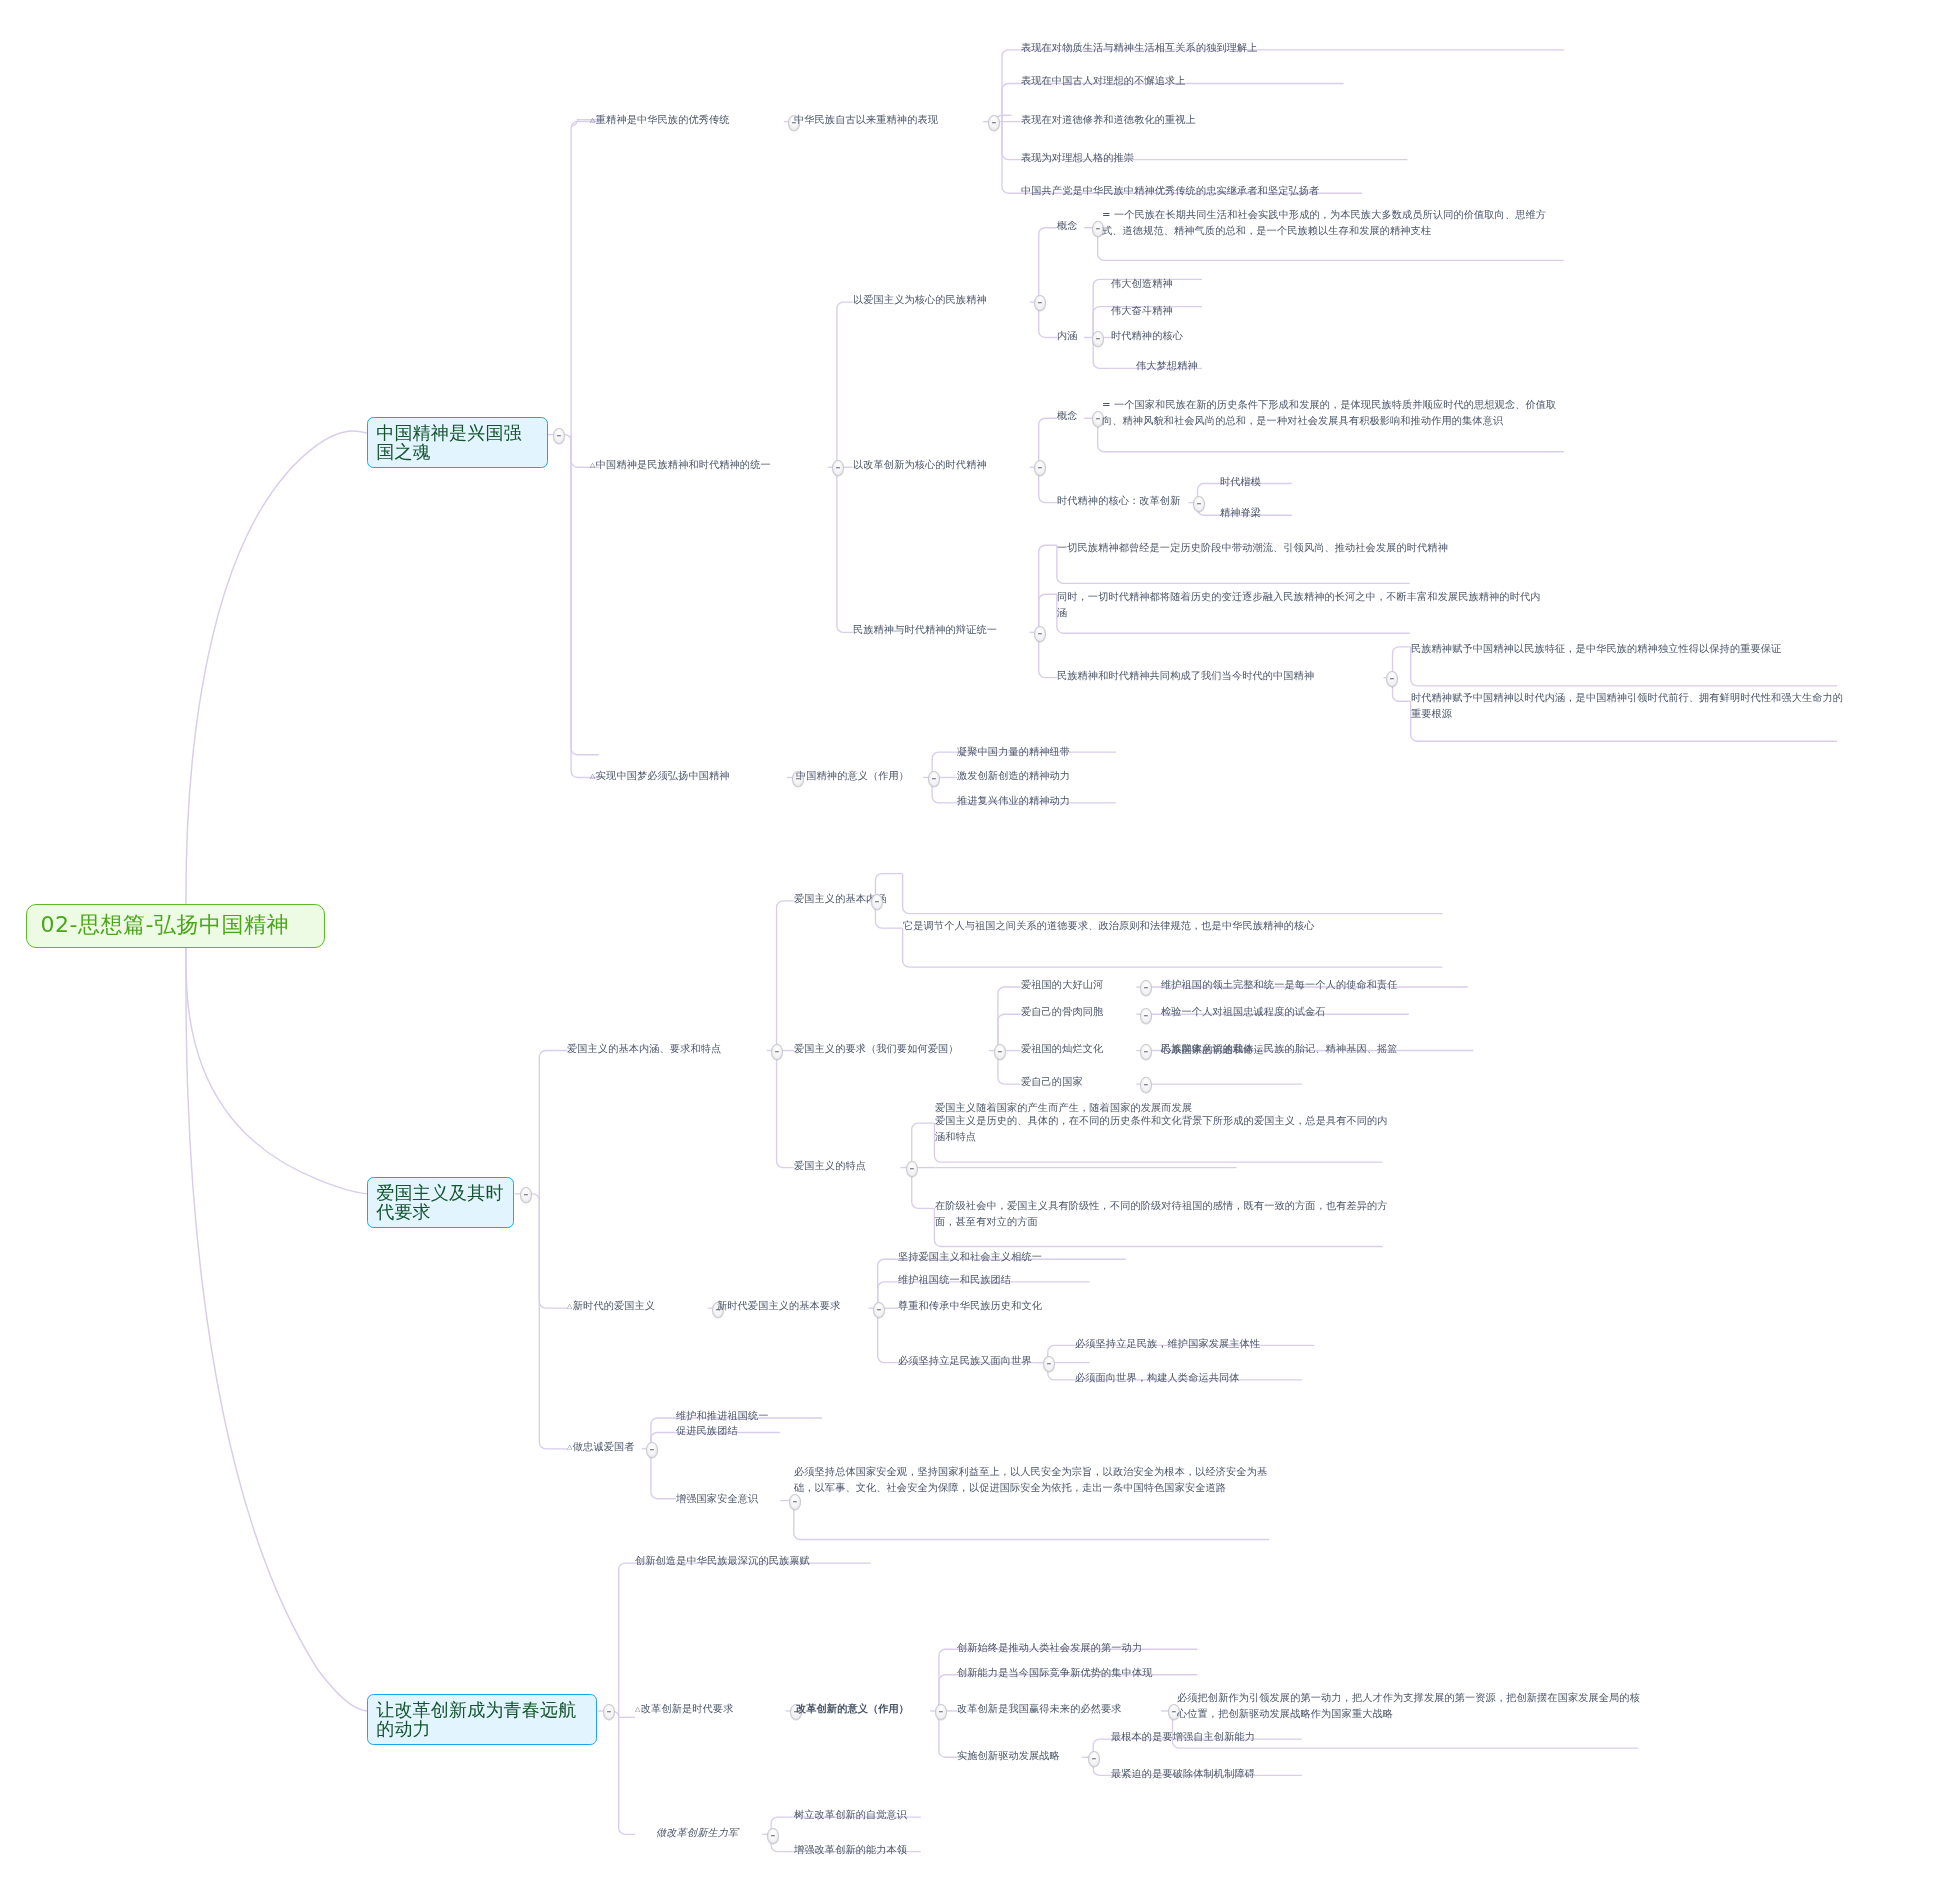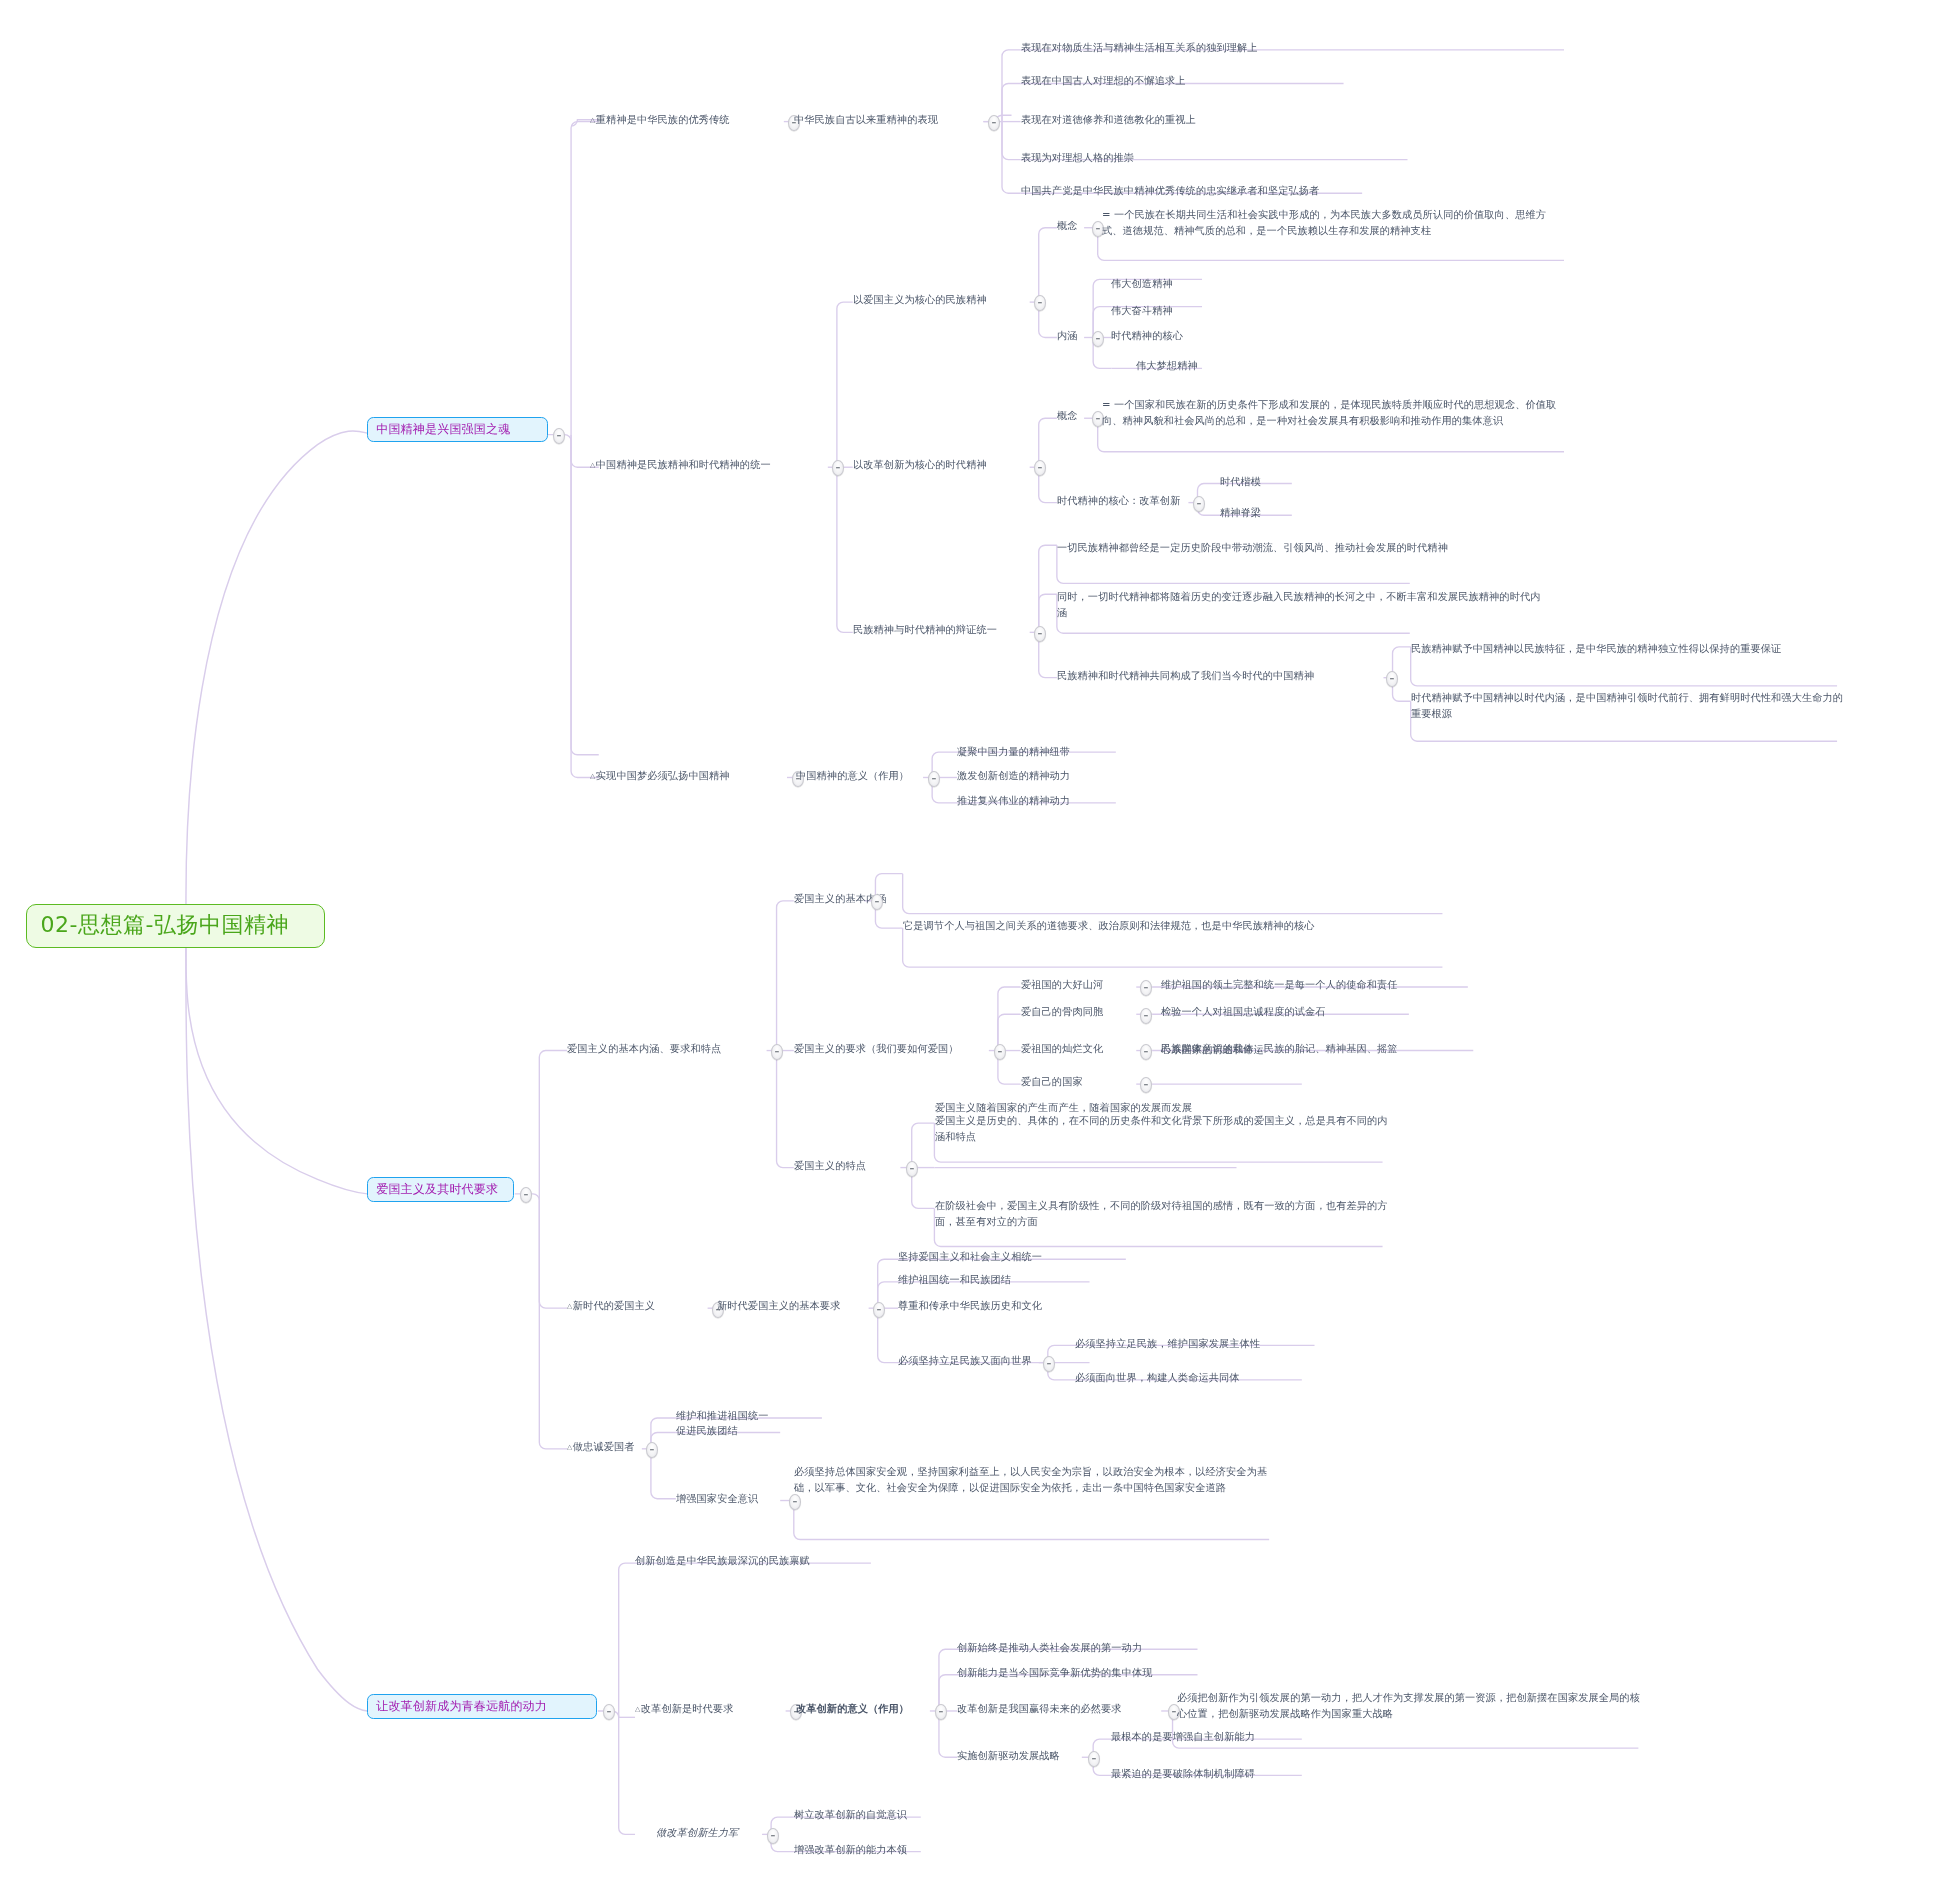--- a/index.html
+++ b/index.html
@@ -15,21 +15,21 @@
   
   .root{
     border:1.8px solid #5cbb22;background:#eefbe4;border-radius:10px;
     color:#4aa61b;font-size:22px;line-height:1.1;
     padding:8.2px 13.6px 10px 13.6px;letter-spacing:0.5px;
   }
 
   
   .branch{
     border:1.4px solid #1fa3ef;background:#e2f4fd;border-radius:6.4px;
-    color:#a21caf;font-size:12px;line-height:1.1;
+    color:#14532d;font-size:18px;line-height:1.1;
     padding:4.5px 8.2px 5.4px 8.2px;letter-spacing:0.2px;
   }
 
   
   .topic{
     color:#4a5568;font-size:10.2px;line-height:1.52;
     padding:0;letter-spacing:0.1px;
   }
   .tri{font-size:6.8px;color:#6b7280;vertical-align:0.9px;margin-right:0.5px;}
 

